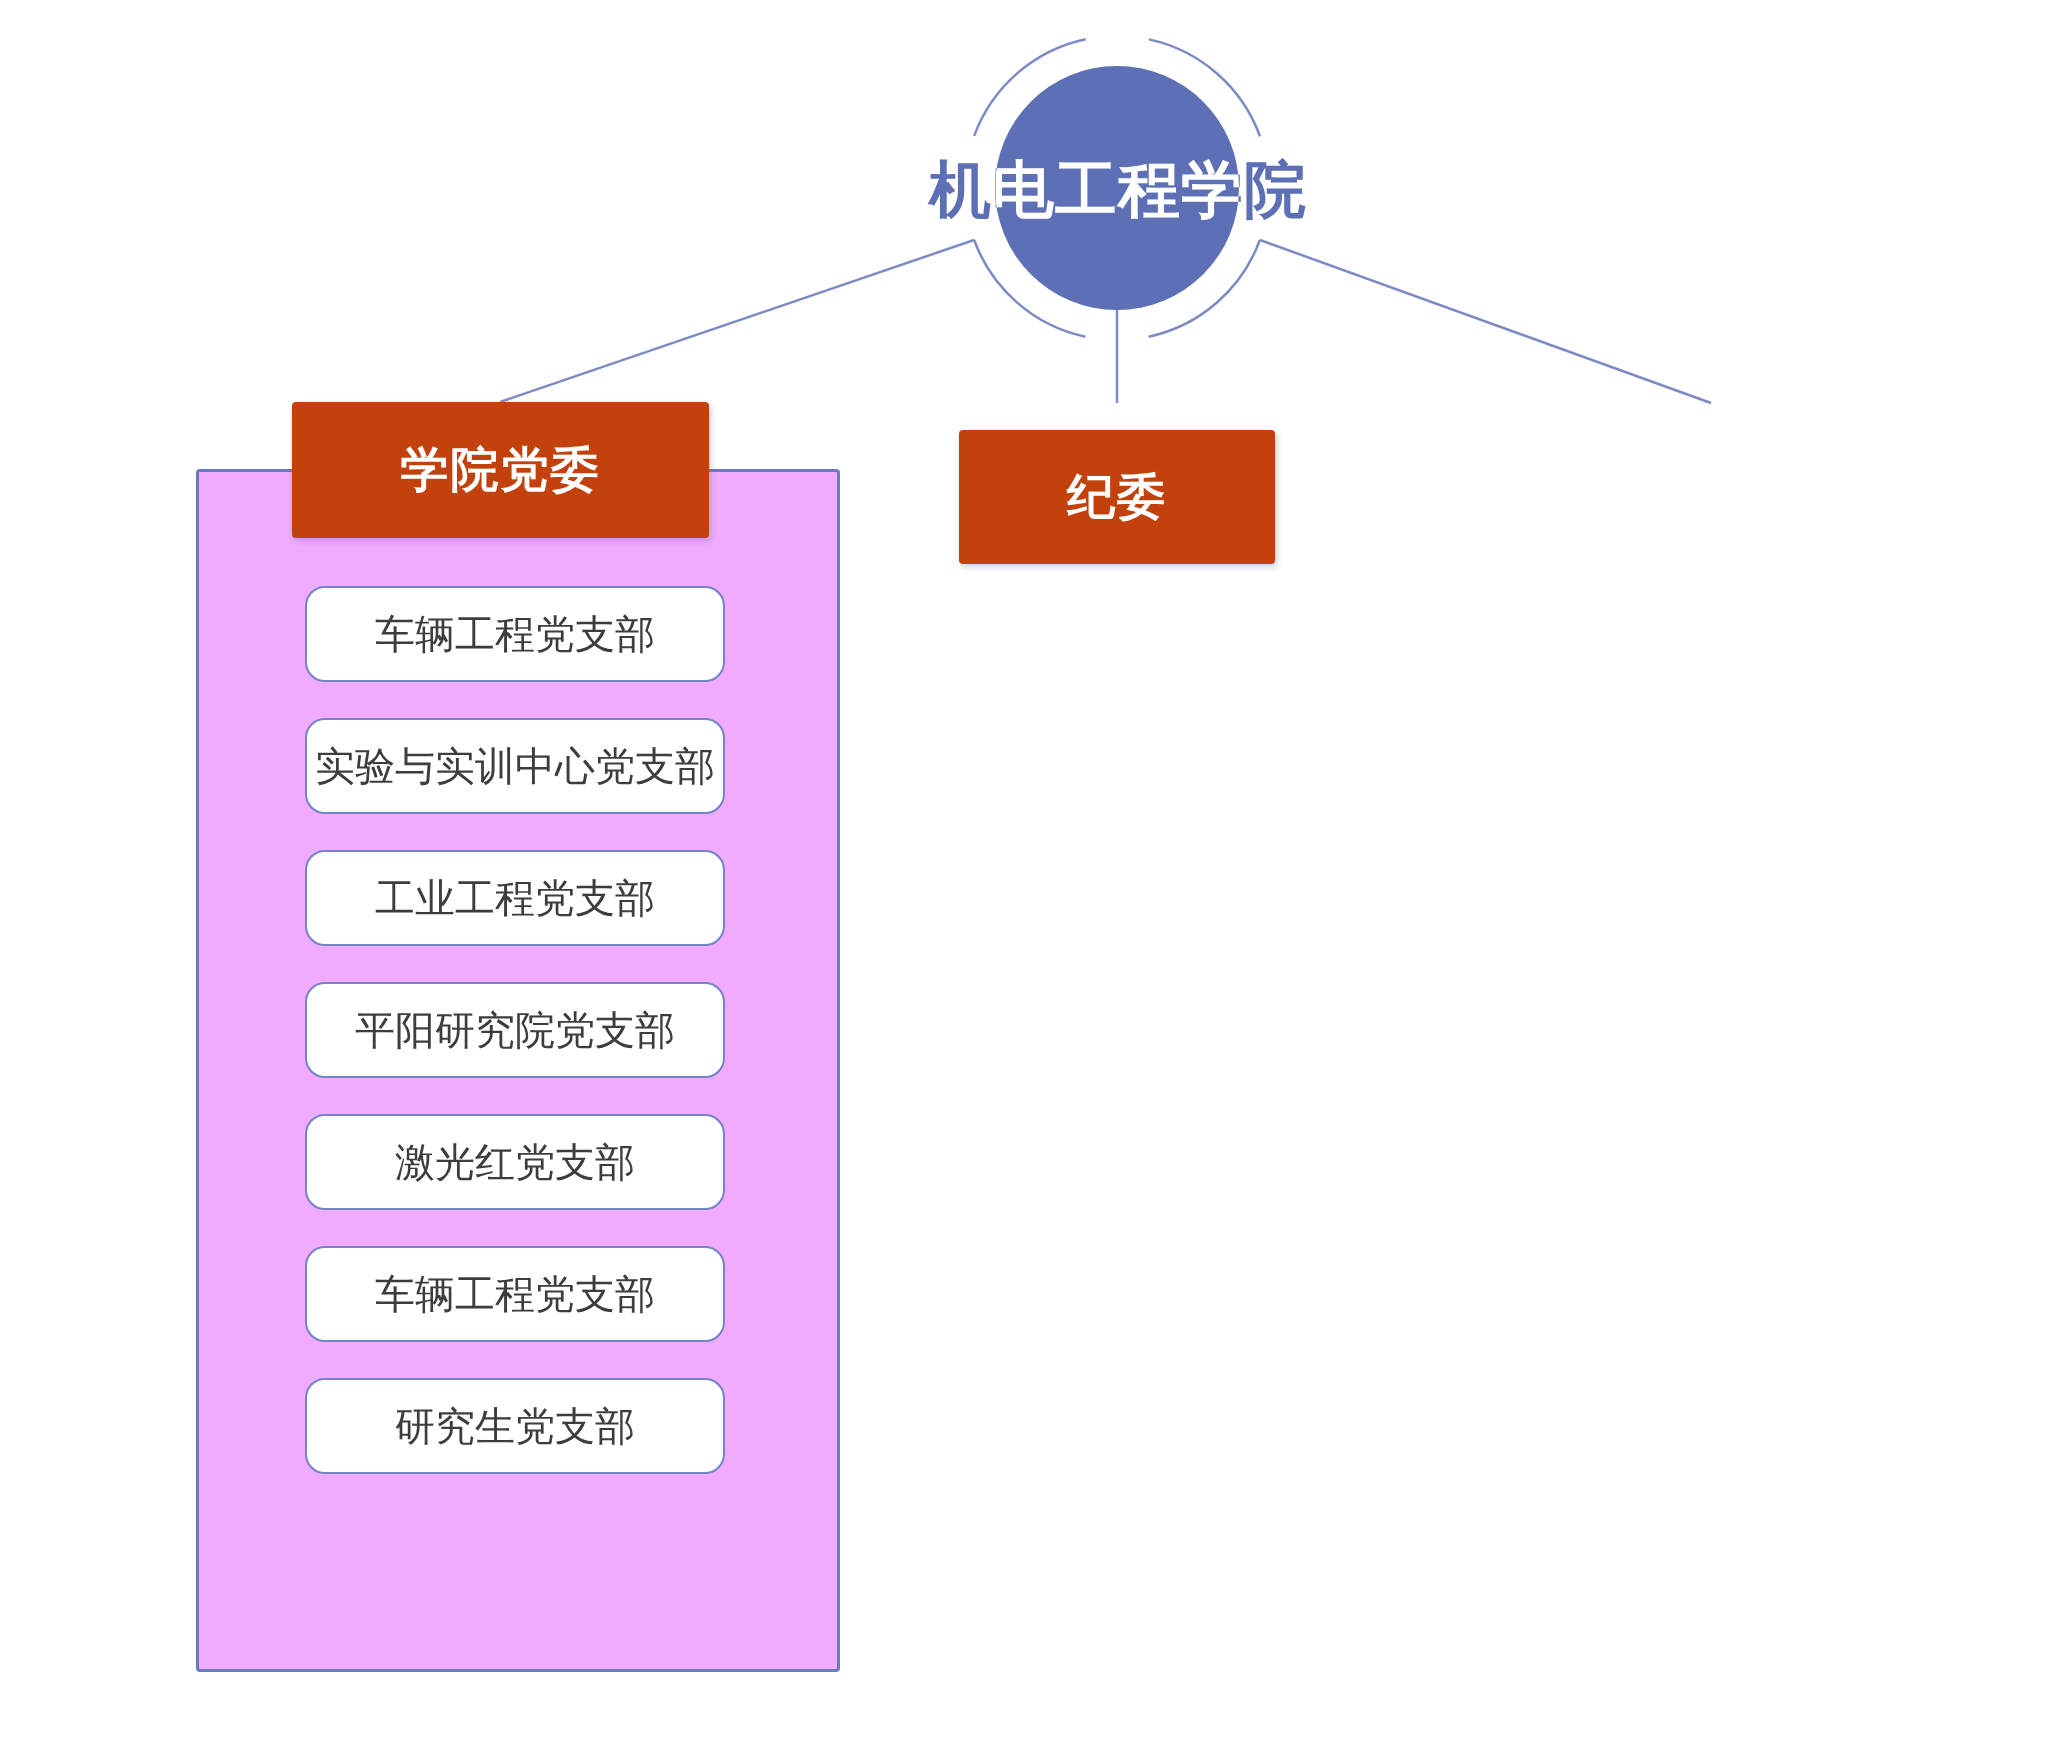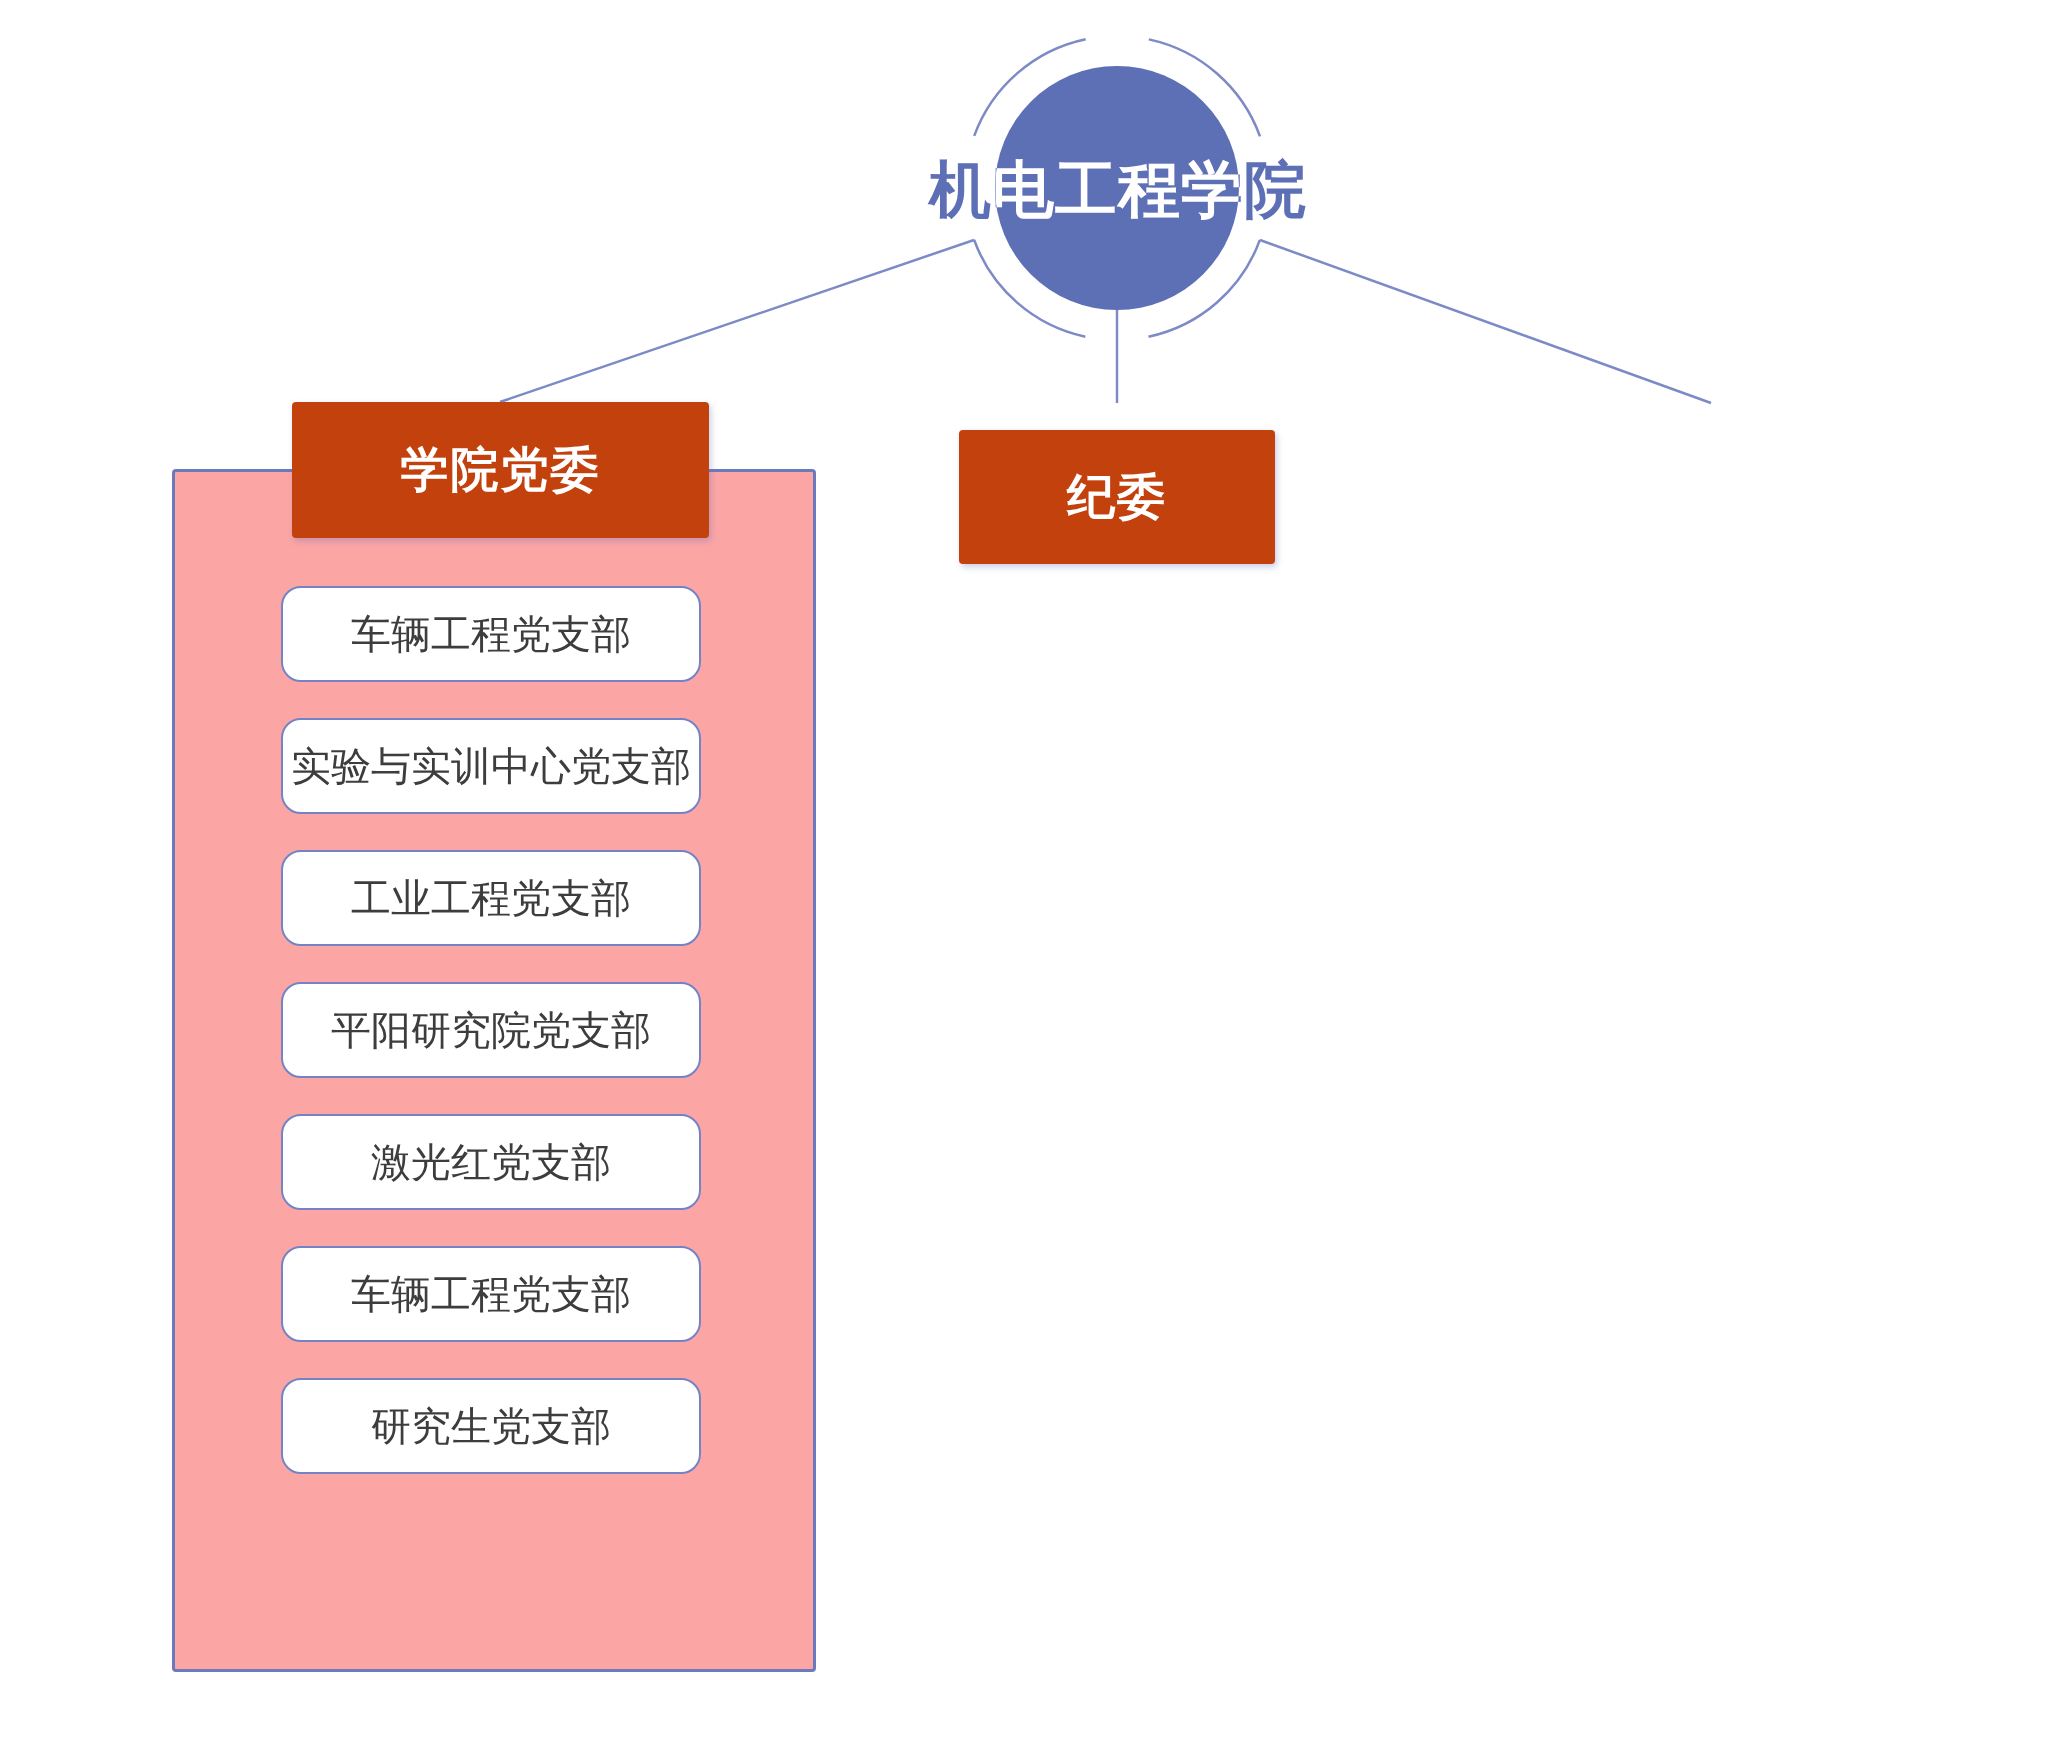--- a/index.html
+++ b/index.html
@@ -70,26 +70,26 @@
     justify-content: center;
     box-shadow: 2px 3px 6px rgba(100,115,180,0.35);
     z-index: 3;
   }
   .l1-party    { left: 292px;  top: 402px; width: 417px; height: 136px; }
   .l1-jiwei    { left: 959px;  top: 403px; width: 316px; height: 134px; margin-top: 27px; }
   .l1-gonghui  { left: 1554px; top: 403px; width: 314px; height: 132px; }
   
   .branch-container {
     position: absolute;
-    left: 172px; top: 469px;
+    left: 196px; top: 469px;
     width: 644px; height: 1203px;
     box-sizing: border-box;
     border: 3px solid #6b7abc;
     border-radius: 4px;
-    background: #fca5a5;
+    background: #f0abfc;
     z-index: 2;
     display: flex;
     flex-direction: column;
     gap: 36px;
     padding: 114px 0 0 106px;
   }
   .branch-box {
     box-sizing: border-box;
     width: 420px; height: 96px;
     flex: 0 0 96px;

